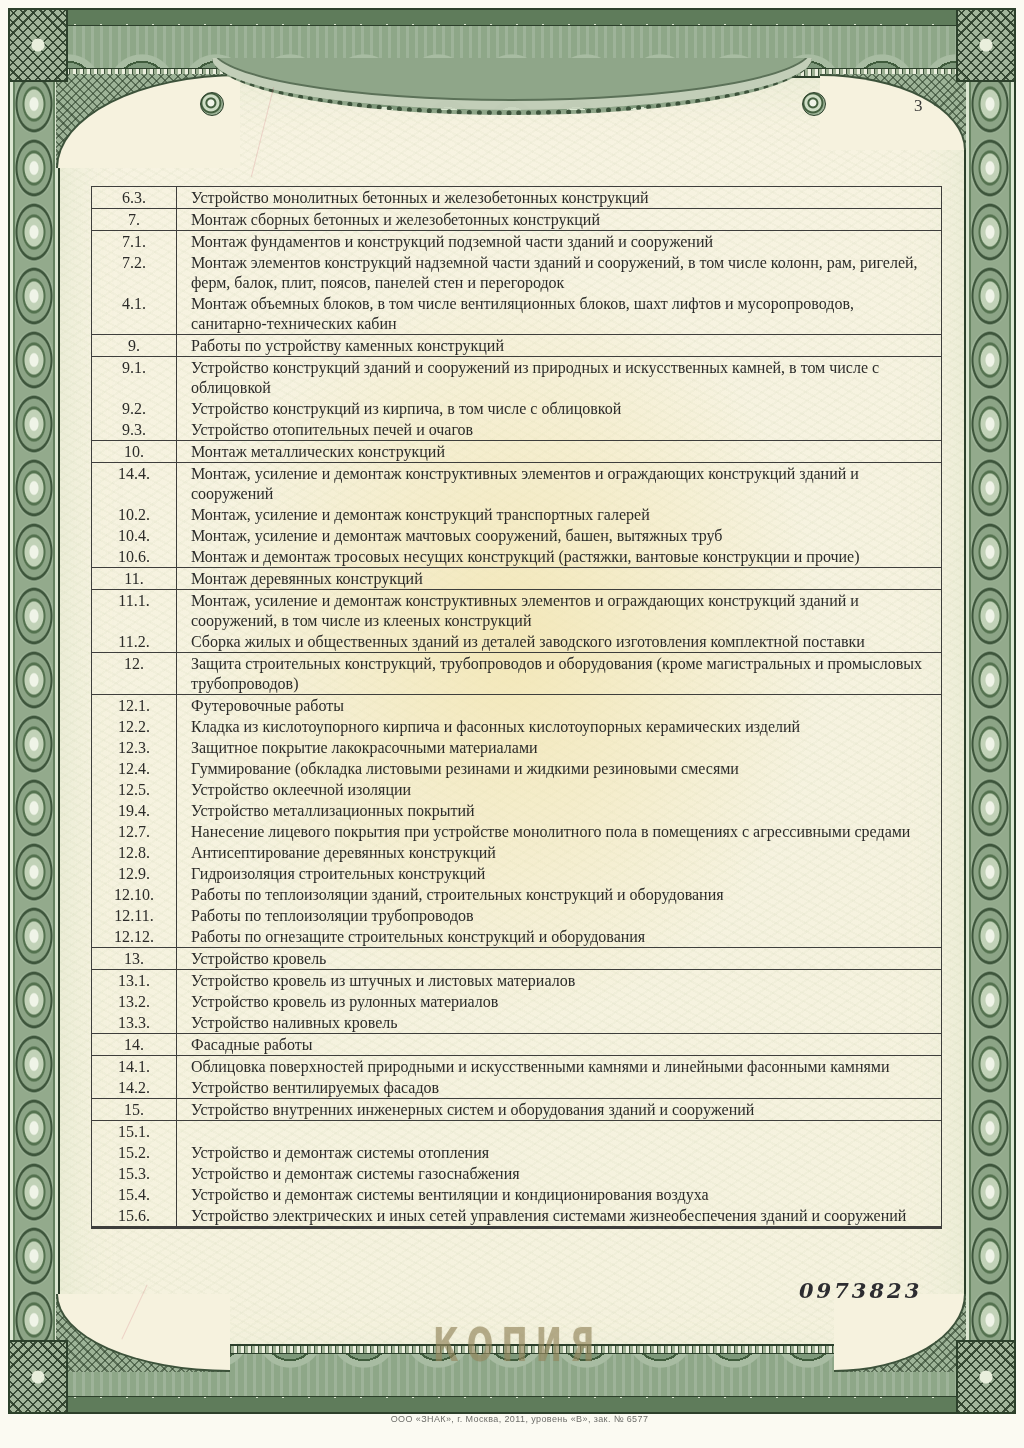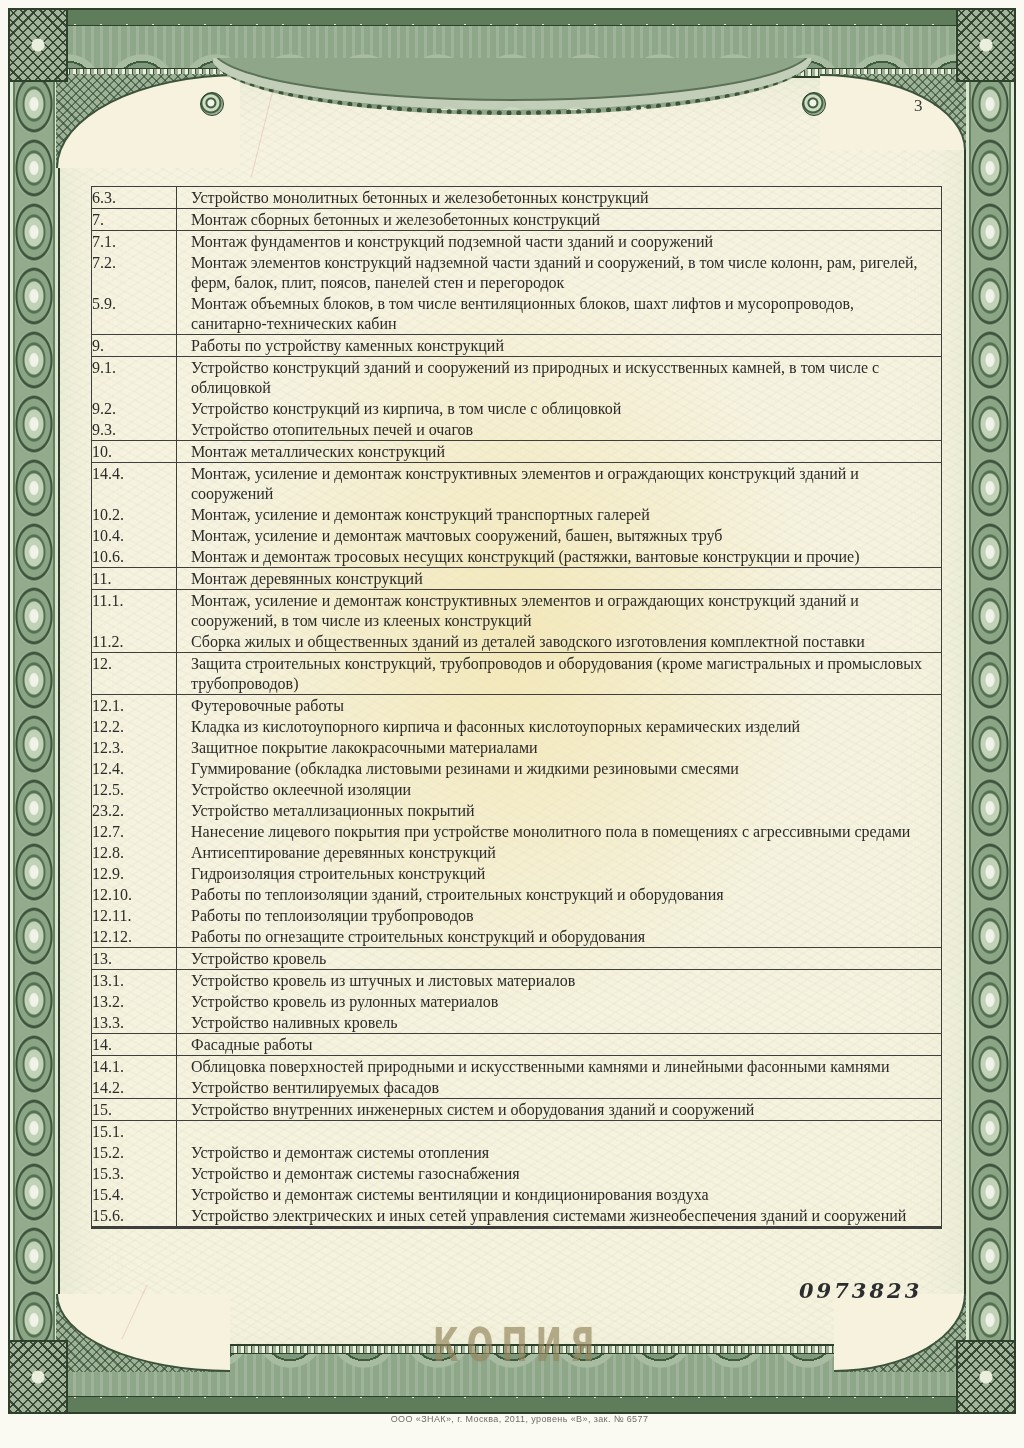--- a/index.html
+++ b/index.html
@@ -101,21 +101,21 @@
   
   .page-number{position:absolute;left:914px;top:96px;z-index:6;font-size:17px;color:#3a3a38;}
   .works-table{
     position:absolute;left:91px;top:186px;width:849px;z-index:6;
     border:1.5px solid #3e3e3c;border-bottom-width:3px;
     color:#2b2b29;font-size:16px;line-height:20px;
   }
   .trow{display:flex;align-items:stretch;}
   .trow.bt{border-top:1.5px solid #3e3e3c;}
   .tnum{
-    flex:0 0 84px;max-width:84px;
+    flex:0 0 84px;max-width:84px;text-align:center;
     border-right:1.5px solid #3e3e3c;padding-top:1px;
   }
   .ttext{flex:1 1 auto;padding:1px 10px 0 14px;}
   .serial{
     position:absolute;left:799px;top:1278px;z-index:6;
     font-family:"DejaVu Serif","Liberation Serif",serif;font-weight:700;
     font-size:21px;letter-spacing:3px;color:#2d2d31;font-style:italic;
   }
   .watermark{
     position:absolute;left:433px;top:1318px;z-index:5;
@@ -191,21 +191,21 @@
   </div>
     <div class="trow bt">
     <div class="tnum">7.1.</div>
     <div class="ttext">Монтаж фундаментов и конструкций подземной части зданий и сооружений</div>
   </div>
     <div class="trow">
     <div class="tnum">7.2.</div>
     <div class="ttext">Монтаж элементов конструкций надземной части зданий и сооружений, в том числе колонн, рам, ригелей, ферм, балок, плит, поясов, панелей стен и перегородок</div>
   </div>
     <div class="trow">
-    <div class="tnum">5.9.</div>
+    <div class="tnum">4.1.</div>
     <div class="ttext">Монтаж объемных блоков, в том числе вентиляционных блоков, шахт лифтов и мусоропроводов, санитарно-технических кабин</div>
   </div>
     <div class="trow bt">
     <div class="tnum">9.</div>
     <div class="ttext">Работы по устройству каменных конструкций</div>
   </div>
     <div class="trow bt">
     <div class="tnum">9.1.</div>
     <div class="ttext">Устройство конструкций зданий и сооружений из природных и искусственных камней, в том числе с облицовкой</div>
   </div>
@@ -267,21 +267,21 @@
   </div>
     <div class="trow">
     <div class="tnum">12.4.</div>
     <div class="ttext">Гуммирование (обкладка листовыми резинами и жидкими резиновыми смесями</div>
   </div>
     <div class="trow">
     <div class="tnum">12.5.</div>
     <div class="ttext">Устройство оклеечной изоляции</div>
   </div>
     <div class="trow">
-    <div class="tnum">23.2.</div>
+    <div class="tnum">19.4.</div>
     <div class="ttext">Устройство металлизационных покрытий</div>
   </div>
     <div class="trow">
     <div class="tnum">12.7.</div>
     <div class="ttext">Нанесение лицевого покрытия при устройстве монолитного пола в помещениях с агрессивными средами</div>
   </div>
     <div class="trow">
     <div class="tnum">12.8.</div>
     <div class="ttext">Антисептирование деревянных конструкций</div>
   </div>

